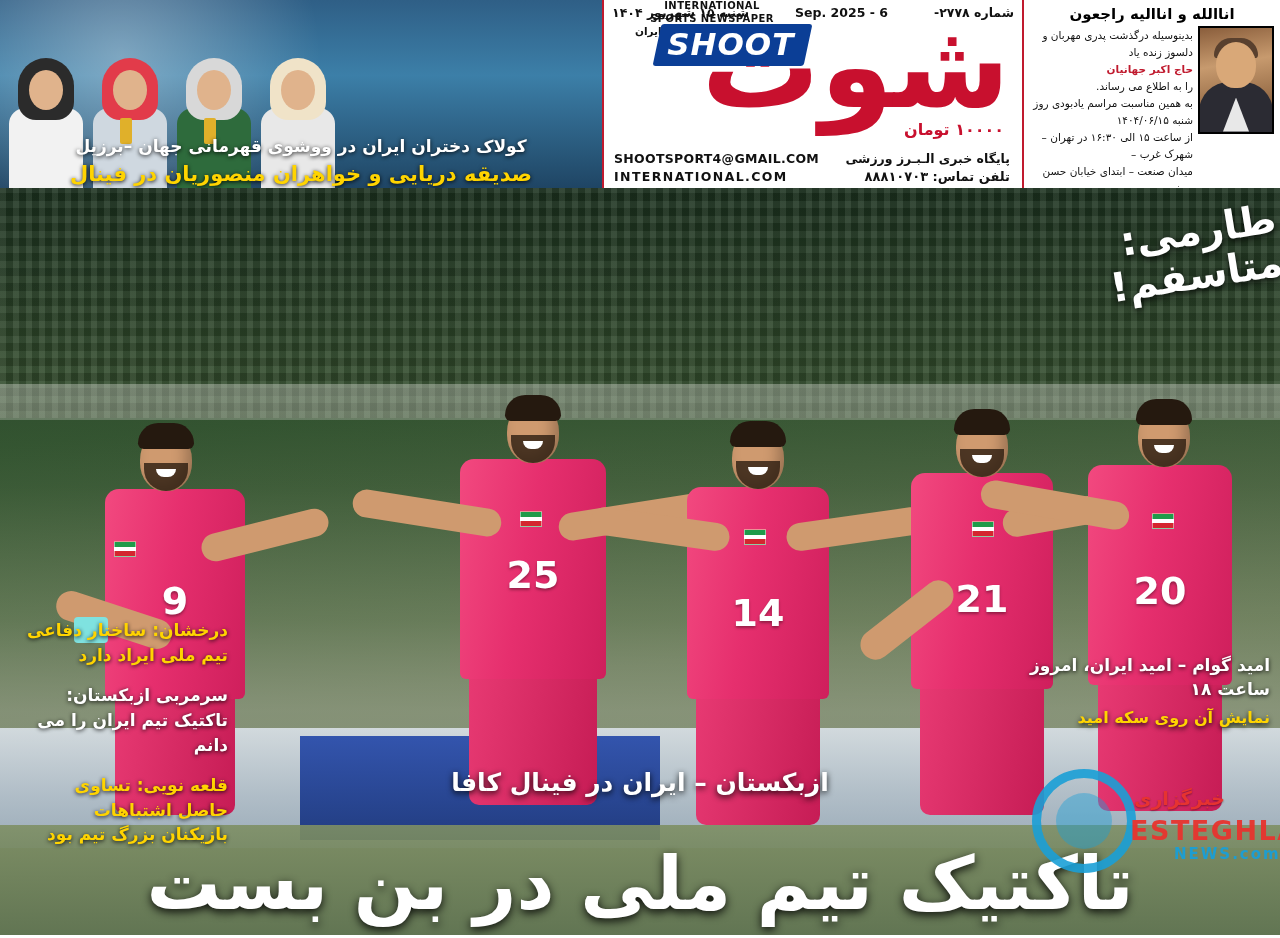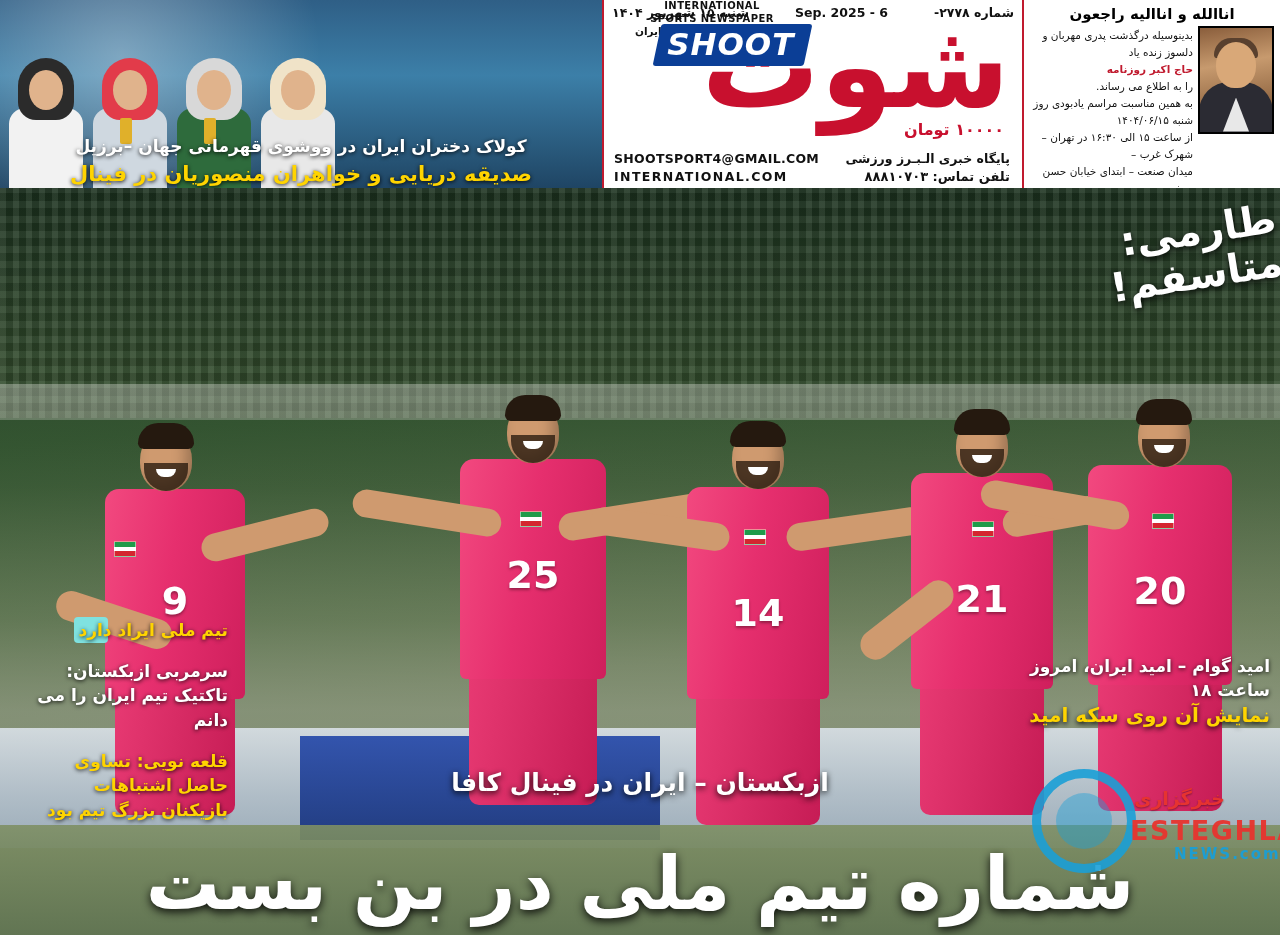--- a/index.html
+++ b/index.html
@@ -448,22 +448,22 @@
     width: 290px;
     text-align: right;
     direction: rtl;
     z-index: 6;
   }
   .omid-1 {
     font-size: 17px; font-weight: bold; color: #fff;
     text-shadow: 0 1px 4px rgba(0,0,0,.9); line-height: 1.4;
   }
   .omid-2 {
-    font-size: 20px; font-weight: bold; color: #ffd400;
-    text-shadow: 0 2px 5px rgba(0,0,0,.9); 
+    font-size: 16px; font-weight: bold; color: #ffd400;
+    text-shadow: 0 2px 5px rgba(0,0,0,.9); margin-top: 6px;
   }
   .kicker {
     position: absolute;
     bottom: 138px;
     left: 0; right: 0;
     text-align: center;
     font-size: 25px;
     font-weight: bold;
     color: #fff;
     direction: rtl;
@@ -540,21 +540,21 @@
     <div class="obit-title">اناالله و انااليه راجعون</div>
     <div class="obit-body">
       <div class="obit-photo">
         <div class="body"></div>
         <div class="shirt"></div>
         <div class="hair"></div>
         <div class="head"></div>
       </div>
       <div class="obit-text">
         <div>بدينوسيله درگذشت پدری مهربان و دلسوز زنده ياد</div>
-        <div class="red">حاج اکبر روزنامه</div>
+        <div class="red">حاج اکبر جهانيان</div>
         <div>را به اطلاع می رساند.</div>
         <div>به همين مناسبت مراسم يادبودی روز شنبه ۱۴۰۴/۰۶/۱۵</div>
         <div>از ساعت ۱۵ الی ۱۶:۳۰ در تهران –شهرک غرب –</div>
         <div>ميدان صنعت – ابتدای خيابان حسن سيف</div>
         <div>مسجد جامع شهرک غرب برگزار می شود.</div>
       </div>
     </div>
     <div class="obit-family">خانواده جهانيان</div>
   </div>
 
@@ -693,40 +693,41 @@
     </div>
   </div>
 
   <div class="tarmi">
     <div>طارمی:</div>
     <div>متاسفم!</div>
   </div>
 
   <div class="right-notes">
     <div class="note gold">
+      <div class="n-head">درخشان: ساختار دفاعی</div>
       <div class="n-head">تيم ملی ايراد دارد</div>
     </div>
     <div class="note white">
       <div class="n-head">سرمربی ازبکستان:</div>
       <div class="n-head">تاکتيک تيم ايران را می دانم</div>
     </div>
     <div class="note yellow2">
       <div class="n-head">قلعه نويی: تساوی</div>
       <div class="n-head">حاصل اشتباهات</div>
       <div class="n-head">بازيکنان بزرگ تيم بود</div>
     </div>
   </div>
 
   <div class="omid-block">
     <div class="omid-1">اميد گوام – اميد ايران، امروز ساعت ۱۸</div>
     <div class="omid-2">نمايش آن روی سکه اميد</div>
   </div>
 
   <div class="kicker">ازبکستان – ايران در فينال کافا</div>
-  <div class="main-headline">شماره تيم ملی در بن بست</div>
+  <div class="main-headline">تاکتيک تيم ملی در بن بست</div>
 
   <div class="watermark">
     <div class="wm-circle"></div>
     <div class="wm-inner"></div>
     <div class="wm-txt1">خبرگزاری</div>
     <div class="wm-txt2">ESTEGHLAL</div>
     <div class="wm-txt3">NEWS.com</div>
   </div>
 </div>
 

